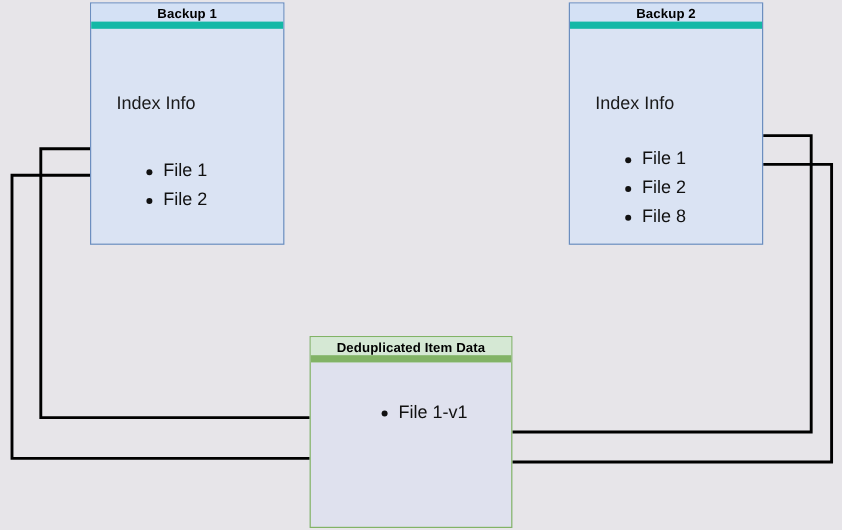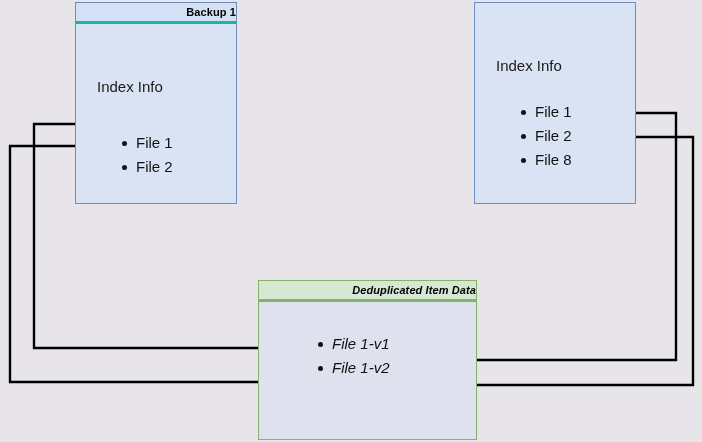--- a/index.html
+++ b/index.html
@@ -38,26 +38,26 @@
   }
   .node.green {
     border-color: #82b366;
     background: #dfe1ee;
   }
 
   .node-header {
     box-sizing: border-box;
     height: 21px;
     line-height: 19px;
-    text-align: right;
+    text-align: center;
     font-size: 11px;
     font-weight: bold;
     color: #000000;
     background: #d4e1f5;
-    border-bottom: 3px solid #14b8a6;
+    border-bottom: 6px solid #14b8a6;
     letter-spacing: 0.1px;
   }
   .node.green > .node-header {
     background: #d5e8d4;
     border-bottom-color: #82b366;
   }
 
   .node-body {
     position: relative;
     flex: 1 1 auto;
@@ -98,21 +98,21 @@
   #backup1 { left: 75px; top: 2px; width: 162px; height: 202px; }
   #backup1 .index-label { left: 21px; top: 54px; }
   #backup1 .bullets { left: 43px; top: 107px; }
 
   
   #backup2 { left: 474px; top: 2px; width: 162px; height: 202px; }
   #backup2 .index-label { left: 21px; top: 54px; }
   #backup2 .bullets { left: 43px; top: 97px; }
 
   
-  #dedup { left: 258px; top: 280px; width: 219px; height: 160px; font-style: italic; }
+  #dedup { left: 258px; top: 280px; width: 169px; height: 160px; }
   #dedup .bullets { left: 56px; top: 30px; }
 </style>
 </head>
 <body>
 
 <div id="stage">
 
   <svg id="wires" viewBox="0 0 702 442" width="702" height="442" xmlns="http://www.w3.org/2000/svg">
     <defs>
       <marker id="arrowR" markerWidth="11" markerHeight="9" refX="10" refY="4.5" orient="auto" markerUnits="userSpaceOnUse">
@@ -140,33 +140,33 @@
     <div class="node-body">
       <div class="index-label">Index Info</div>
       <ul class="bullets">
         <li>File 1</li>
         <li>File 2</li>
       </ul>
     </div>
   </div>
 
   <div class="node" id="backup2">
+    <div class="node-header">Backup 2</div>
     <div class="node-body">
       <div class="index-label">Index Info</div>
       <ul class="bullets">
         <li>File 1</li>
         <li>File 2</li>
         <li>File 8</li>
       </ul>
     </div>
   </div>
 
   <div class="node green" id="dedup">
     <div class="node-header">Deduplicated Item Data</div>
     <div class="node-body">
       <ul class="bullets">
         <li>File 1-v1</li>
-        <li>File 1-v2</li>
       </ul>
     </div>
   </div>
 
 </div>
 
 </body></html>

